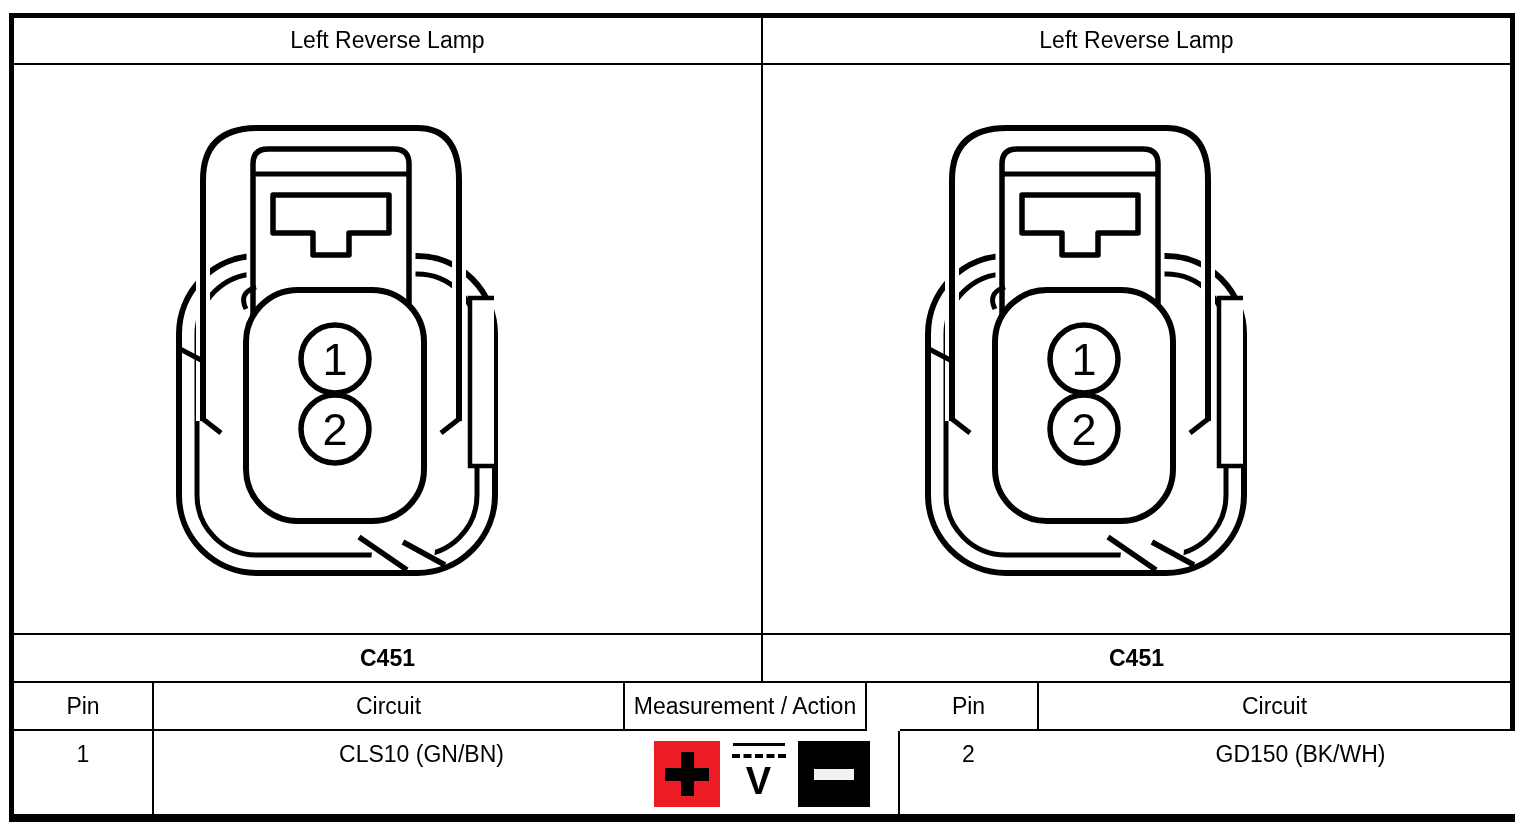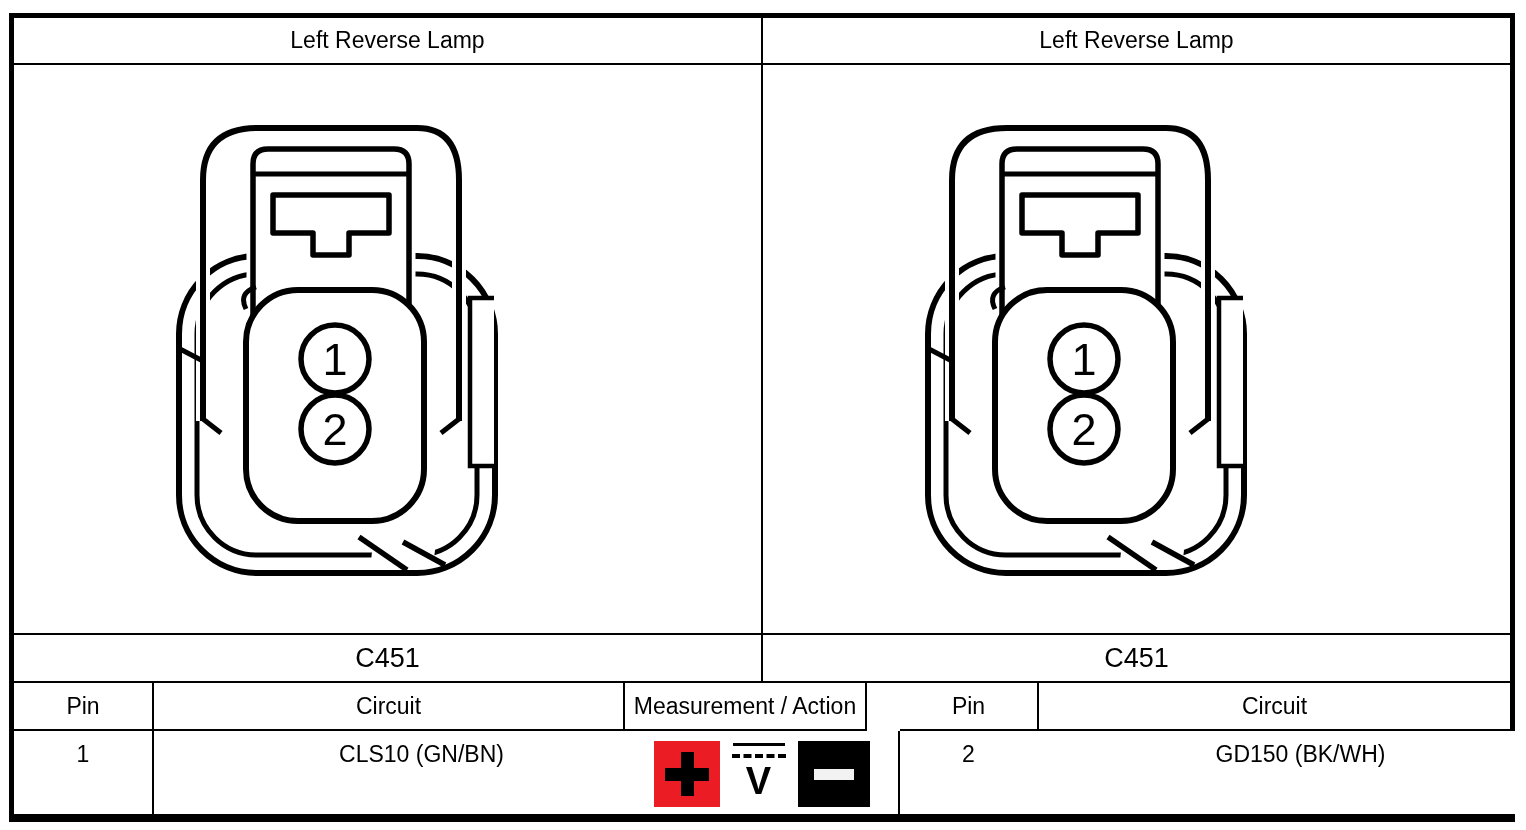--- a/index.html
+++ b/index.html
@@ -4,21 +4,21 @@
 <style>
   html,body{margin:0;padding:0;background:#fff;}
   body{font-family:"Liberation Sans",sans-serif;color:#000;}
   .stage{position:relative;width:1526px;height:830px;background:#fff;overflow:hidden;}
   .frame{position:absolute;left:9px;top:13px;width:1506px;height:809px;
          border:5px solid #000;border-bottom-width:8px;box-sizing:border-box;background:#fff;}
   .cell{position:absolute;box-sizing:border-box;background:#fff;}
   .b-r{border-right:2px solid #000;}
   .b-b{border-bottom:2px solid #000;}
   .hdr{font-size:23px;text-align:center;display:flex;align-items:center;justify-content:center;}
-  .lbl{font-size:27px;text-align:left;display:flex;align-items:center;justify-content:center;}
+  .lbl{font-size:23px;text-align:left;display:flex;align-items:center;justify-content:center;font-weight:bold;}
   .datacell{font-size:23px;text-align:center;padding-top:10px;}
   .diagramcell{display:flex;align-items:center;justify-content:center;}
   .connector-svg{transform:translateX(-50px);}
   
   .meas-wrap{display:flex;align-items:center;justify-content:center;gap:11px;height:100%;padding-top:2px;box-sizing:border-box;}
   .icon-pos{position:relative;width:66px;height:66px;}
   .icon-pos .h{position:absolute;left:11px;top:27px;width:44px;height:13px;background:#000;}
   .icon-pos .v{position:absolute;left:27px;top:11px;width:13px;height:44px;background:#000;}
   .icon-volt{width:56px;height:66px;display:flex;flex-direction:column;align-items:center;}
   .icon-volt .solid{width:52px;height:3px;background:#000;margin-top:2px;}

